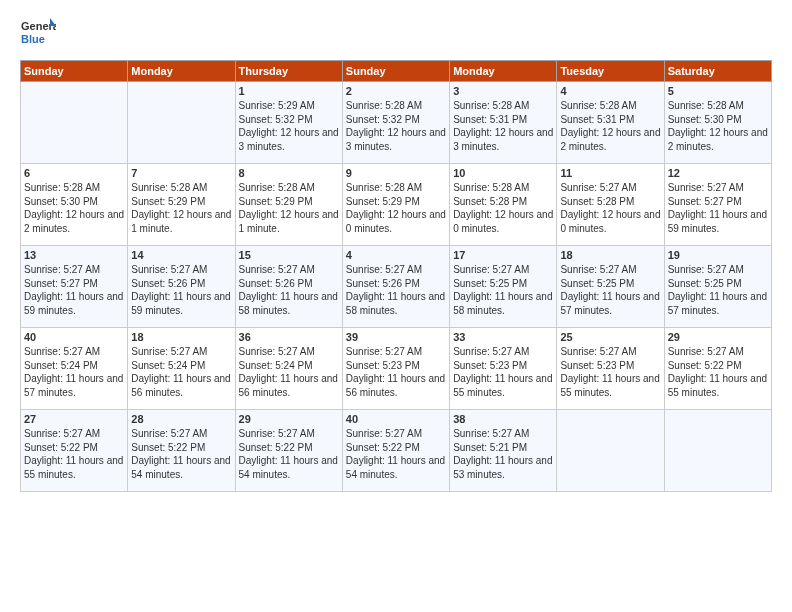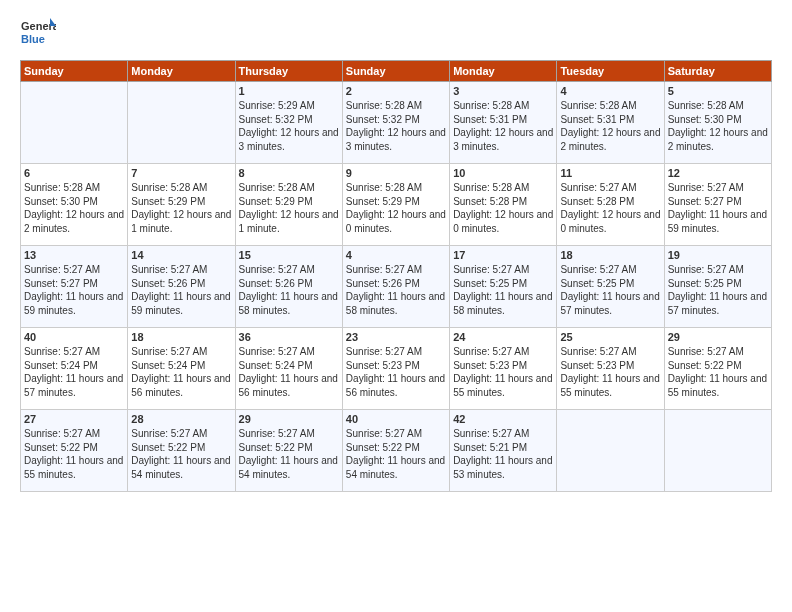--- a/index.html
+++ b/index.html
@@ -202,25 +202,25 @@
           </td>
           <td>
             <span class="day-num">18</span>
             <div class="day-info">Sunrise: 5:27 AM<br>Sunset: 5:24 PM<br>Daylight: 11 hours and 56 minutes.</div>
           </td>
           <td>
             <span class="day-num">36</span>
             <div class="day-info">Sunrise: 5:27 AM<br>Sunset: 5:24 PM<br>Daylight: 11 hours and 56 minutes.</div>
           </td>
           <td>
-            <span class="day-num">23</span>
+            <span class="day-num">39</span>
             <div class="day-info">Sunrise: 5:27 AM<br>Sunset: 5:23 PM<br>Daylight: 11 hours and 56 minutes.</div>
           </td>
           <td>
-            <span class="day-num">24</span>
+            <span class="day-num">33</span>
             <div class="day-info">Sunrise: 5:27 AM<br>Sunset: 5:23 PM<br>Daylight: 11 hours and 55 minutes.</div>
           </td>
           <td>
             <span class="day-num">25</span>
             <div class="day-info">Sunrise: 5:27 AM<br>Sunset: 5:23 PM<br>Daylight: 11 hours and 55 minutes.</div>
           </td>
           <td>
             <span class="day-num">29</span>
             <div class="day-info">Sunrise: 5:27 AM<br>Sunset: 5:22 PM<br>Daylight: 11 hours and 55 minutes.</div>
           </td>
@@ -236,21 +236,21 @@
           </td>
           <td>
             <span class="day-num">29</span>
             <div class="day-info">Sunrise: 5:27 AM<br>Sunset: 5:22 PM<br>Daylight: 11 hours and 54 minutes.</div>
           </td>
           <td>
             <span class="day-num">40</span>
             <div class="day-info">Sunrise: 5:27 AM<br>Sunset: 5:22 PM<br>Daylight: 11 hours and 54 minutes.</div>
           </td>
           <td>
-            <span class="day-num">42</span>
+            <span class="day-num">38</span>
             <div class="day-info">Sunrise: 5:27 AM<br>Sunset: 5:21 PM<br>Daylight: 11 hours and 53 minutes.</div>
           </td>
           <td></td>
           <td></td>
         </tr>
       </tbody>
   </table>
 </div>
 
 </body></html>

